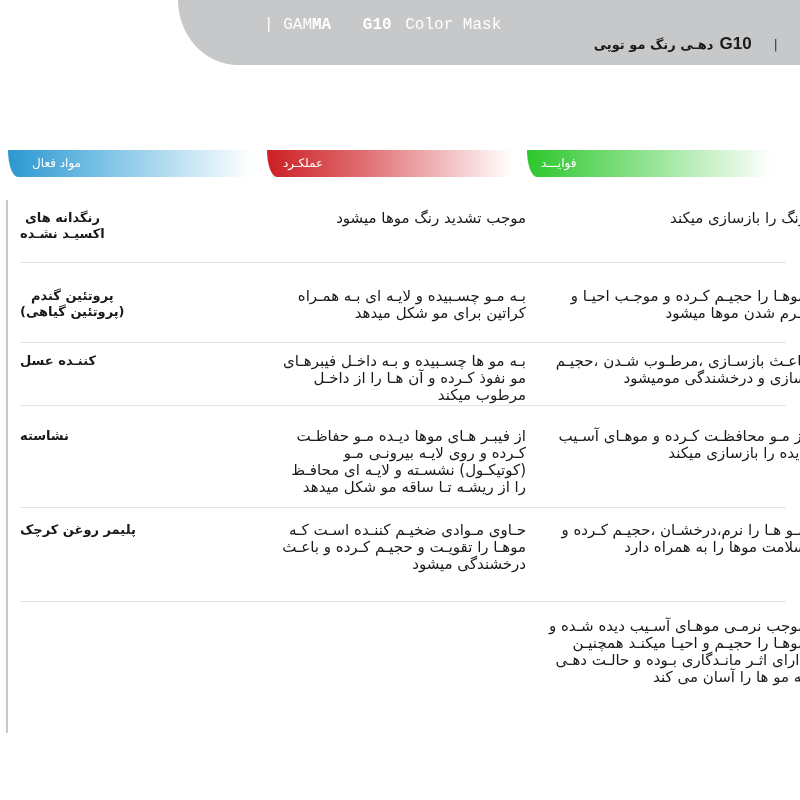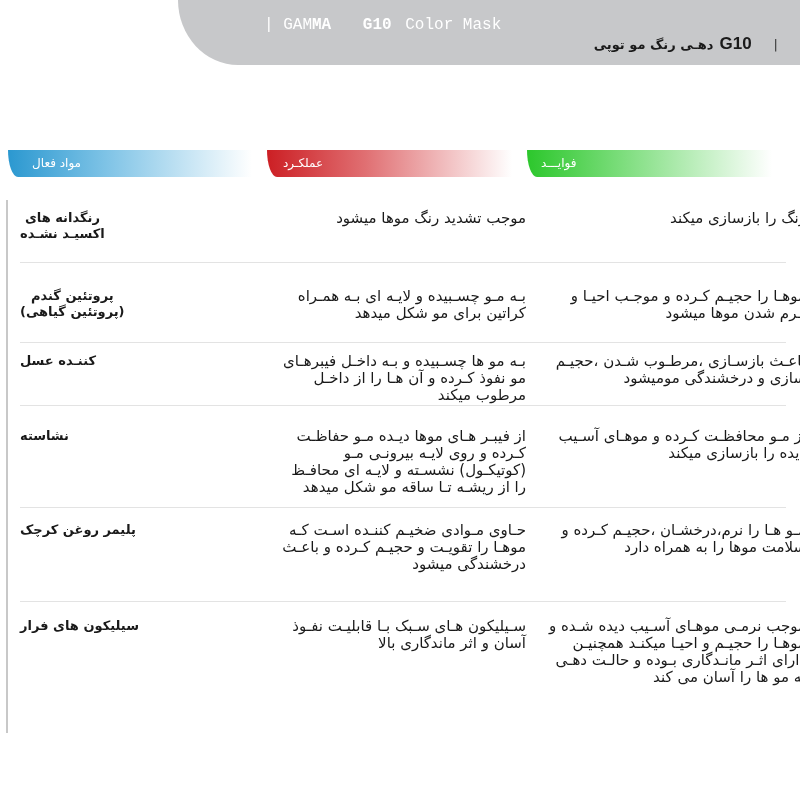--- a/index.html
+++ b/index.html
@@ -138,18 +138,14 @@
 <div class="row" style="top:512px;height:90px;">
   <div class="cell cell-ingredient">
     <span class="cell-ingredient-inner" style="white-space:pre-line;">پلیمر روغن کرچک</span>
   </div>
   <div class="cell cell-function">حـاوی مـوادی ضخیـم کننـده اسـت کـه موهـا را تقویـت و حجیـم کـرده و باعـث درخشندگی میشود</div>
   <div class="cell cell-benefit">مـو هـا را نرم،درخشـان ،حجیـم کـرده و سلامت موها را به همراه دارد</div>
   <div class="divider"></div>
 </div>
 
 <div class="row" style="top:608px;height:110px;">
-  <div class="cell cell-ingredient">
-    <span class="cell-ingredient-inner" style="white-space:pre-line;">سیلیکون های فرار</span>
-  </div>
-  <div class="cell cell-function">سـیلیکون هـای سـبک بـا قابلیـت نفـوذ آسان و اثر ماندگاری بالا</div>
   <div class="cell cell-benefit">موجب نرمـی موهـای آسـیب دیده شـده و موهـا را حجیـم و احیـا میکنـد همچنیـن دارای اثـر مانـدگاری بـوده و حالـت دهـی به مو ها را آسان می کند</div>
 </div>
 
 </body></html>

